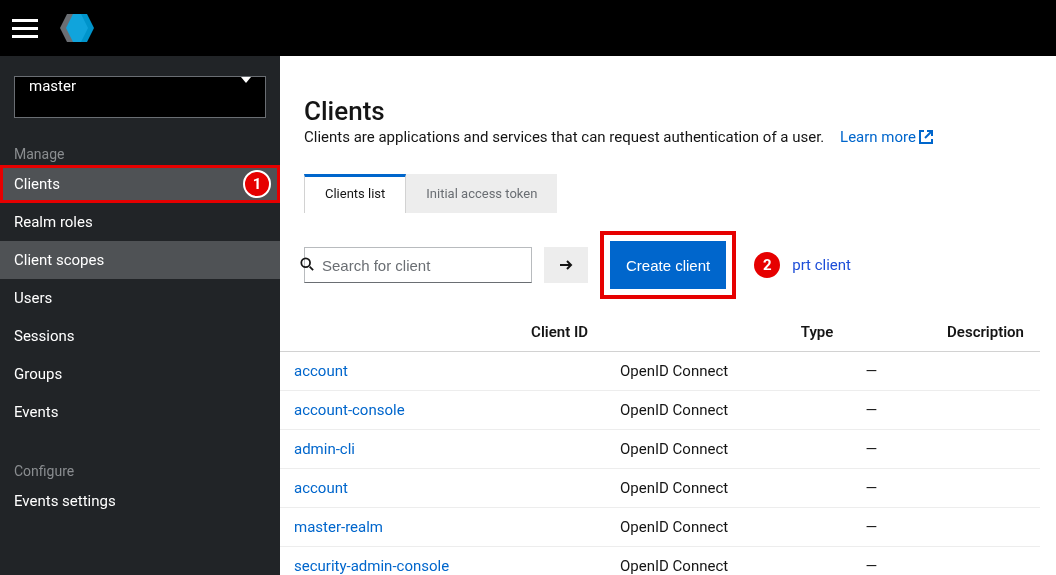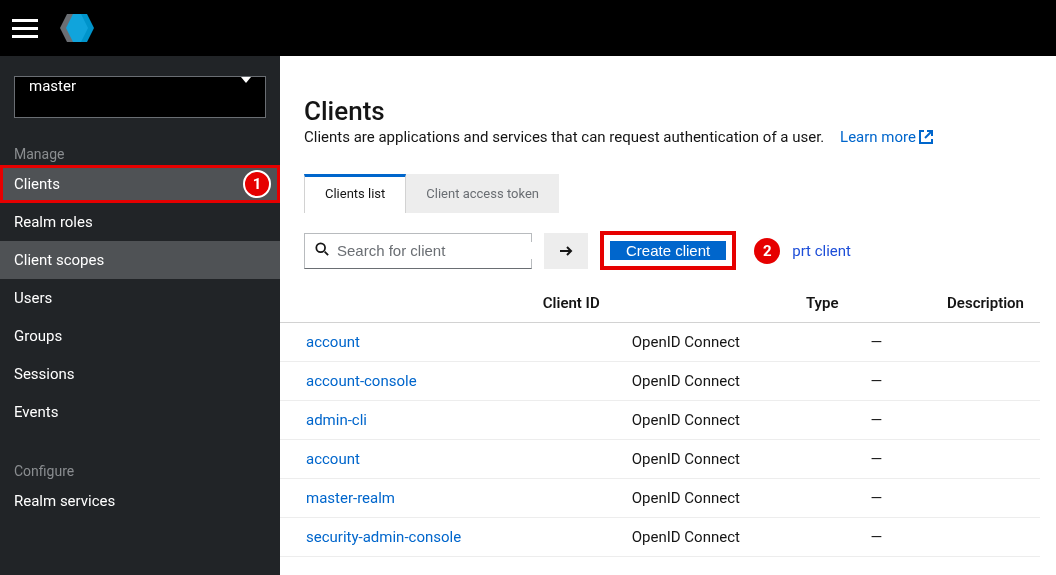--- a/index.html
+++ b/index.html
@@ -172,20 +172,21 @@
     .search-wrap {
       display: flex;
       align-items: center;
       border: 1px solid #b8bbbe;
       border-bottom: 1px solid #6a6e73;
       background: #fff;
       width: 228px;
       height: 36px;
       padding: 0 10px;
       gap: 8px;
+      justify-content: flex-end;
     }
     .search-wrap input {
       border: none;
       outline: none;
       font-size: 15px;
       flex: 1;
       color: #151515;
     }
     .search-wrap input::placeholder { color: #6a6e73; }
     .search-go {
@@ -194,21 +195,21 @@
       background: #ededed;
       display: flex;
       align-items: center;
       justify-content: center;
       cursor: pointer;
     }
     .btn-primary {
       background: #0066cc;
       color: #fff;
       border: none;
-      height: 19px;
+      height: 48px;
       padding: 0 16px;
       font-size: 15px;
       cursor: pointer;
     }
     .create-wrap {
       border: 4px solid #e60000;
       padding: 6px;
       display: inline-flex;
     }
     .callout-2 {
@@ -240,21 +241,21 @@
       font-size: 15px;
       padding: 10px 16px;
       border-bottom: 1px solid #d2d2d2;
     }
     .table th:first-child { padding-left: 26px; }
     .table td {
       padding: 10px 16px;
       font-size: 15px;
       border-bottom: 1px solid #ededed;
     }
-    .table td:first-child { padding-left: 26px; }
+    .table td:first-child { padding-left: 14px; }
     .client-link { color: #0066cc; text-decoration: none; }
     .dash { color: #151515; }
   </style>
 </head>
 <body>
 
 <div class="topbar">
   <div class="hamburger">
     <span></span>
       <span></span>
@@ -286,34 +287,34 @@
     <div class="nav-item">
       <span>Realm roles</span>
     </div>
     <div class="nav-item active">
       <span>Client scopes</span>
     </div>
     <div class="nav-item">
       <span>Users</span>
     </div>
     <div class="nav-item">
+      <span>Sessions</span>
+    </div>
+    <div class="nav-item">
       <span>Groups</span>
-    </div>
-    <div class="nav-item">
-      <span>Sessions</span>
     </div>
     <div class="nav-item">
       <span>Events</span>
     </div>
 
     <div style="height:22px"></div>
     <div class="section-label">Configure</div>
 
     <div class="nav-item">
-      <span>Realm services</span>
+      <span>Events settings</span>
     </div>
   </div>
 
   <div class="main">
     <div class="page-header">
       <h1 class="page-title">Clients</h1>
       <div class="page-sub">
         <span>Clients are applications and services that can request authentication of a user.</span>
         <a href="#" class="learn-link">
           <span>Learn more</span>
@@ -323,21 +324,21 @@
                 <path d="M9 2h5v5"></path>
                 <path d="M14 2L7 9"></path>
             </svg>
           </span>
         </a>
       </div>
     </div>
 
     <div class="tabs">
       <div class="tab active">Clients list</div>
-      <div class="tab">Client access token</div>
+      <div class="tab">Initial access token</div>
     </div>
 
     <div class="toolbar">
       <div class="search-wrap">
         <span>
           <svg width="14" height="14" viewBox="0 0 16 16" fill="#151515">
               <circle cx="6.5" cy="6.5" r="5" fill="none" stroke="#151515" stroke-width="2"></circle>
               <line x1="11" y1="11" x2="15" y2="15" stroke="#151515" stroke-width="2"></line>
             </svg>
         </span>

